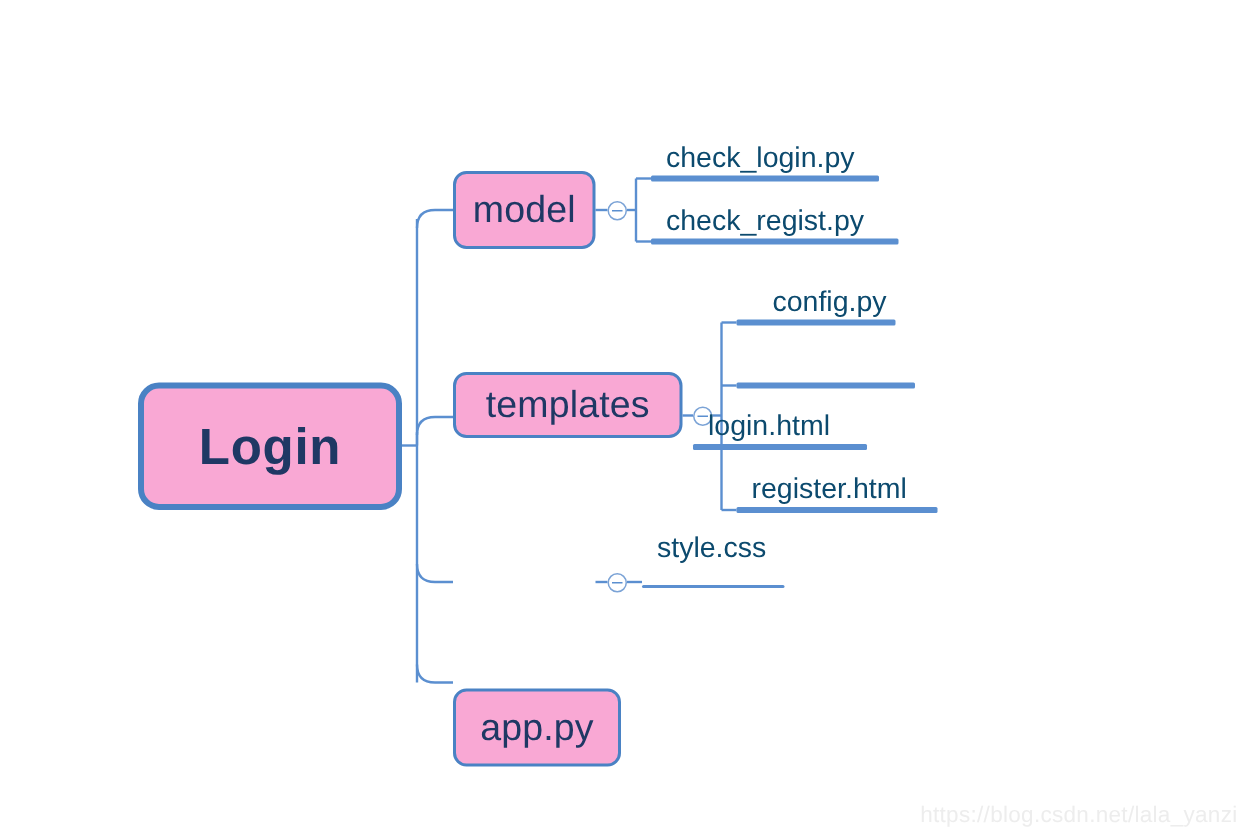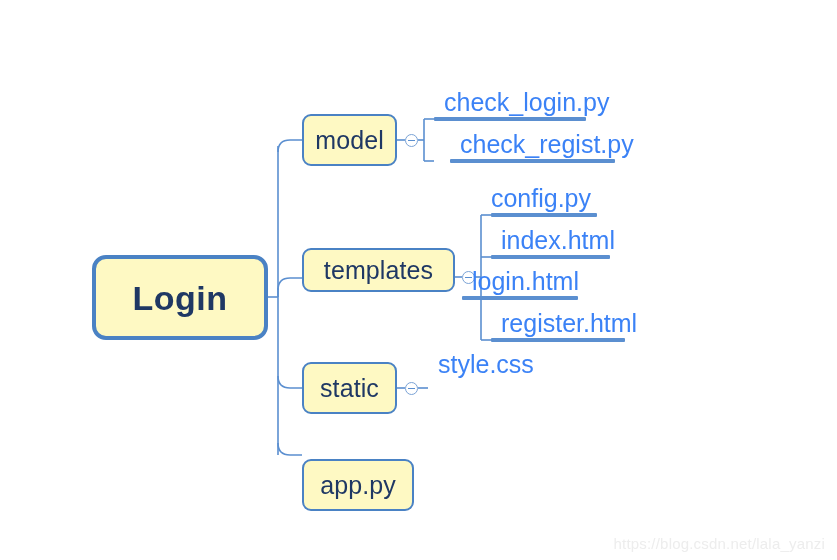--- a/index.html
+++ b/index.html
@@ -23,21 +23,21 @@
     position: absolute;
     left: 0;
     top: 0;
     width: 837px;
     height: 560px;
     pointer-events: none;
   }
   .node {
     position: absolute;
     box-sizing: border-box;
-    background: #fef9c3;
+    background: #f9a8d4;
     border: 2px solid #4a82c4;
     border-radius: 9px;
     color: #1f3864;
     display: flex;
     align-items: center;
     justify-content: center;
     font-family: "Liberation Sans", sans-serif;
     font-size: 25px;
     line-height: 1;
     letter-spacing: 0.1px;
@@ -53,23 +53,23 @@
   .leaf {
     position: absolute;
     box-sizing: border-box;
     display: flex;
     flex-direction: column;
     justify-content: flex-end;
     align-items: flex-start;
     white-space: nowrap;
   }
   .leaf-text {
-    color: #3b82f6;
+    color: #0c4a6e;
     font-family: "Liberation Sans", sans-serif;
-    font-size: 25px;
+    font-size: 19px;
     line-height: 1.12;
     padding: 0 6px 1px 10px;
   }
   .leaf-rule {
     height: 4px;
     background: #5b8fd0;
     border-radius: 1px;
     width: 100%;
   }
   .marker {
@@ -145,50 +145,46 @@
 
   <div class="node" style="left:302px; top:114px; width:95px; height:52px;">
     <span>model</span>
   </div>
   <div class="marker" style="left:405px; top:134px;"></div>
 
   <div class="leaf" style="left:434px; top:84px; width:152px; height:37px;">
     <span class="leaf-text">check_login.py</span>
     <span class="leaf-rule"></span>
   </div>
-  <div class="leaf" style="left:450px; top:126px; width:165px; height:37px;justify-content:flex-end;">
+  <div class="leaf" style="left:434px; top:126px; width:165px; height:37px;justify-content:flex-end;">
     <span class="leaf-text">check_regist.py</span>
     <span class="leaf-rule"></span>
   </div>
 
   <div class="node" style="left:302px; top:248px; width:153px; height:44px;">
     <span>templates</span>
   </div>
   <div class="marker" style="left:462px; top:271px;"></div>
 
   <div class="leaf" style="left:491px; top:180px; width:106px; height:37px;align-items:flex-end;">
     <span class="leaf-text">config.py</span>
     <span class="leaf-rule"></span>
   </div>
   <div class="leaf" style="left:491px; top:222px; width:119px; height:37px;">
-    <span class="leaf-text">index.html</span>
     <span class="leaf-rule"></span>
   </div>
   <div class="leaf" style="left:462px; top:263px; width:116px; height:37px;">
     <span class="leaf-text">login.html</span>
     <span class="leaf-rule"></span>
   </div>
   <div class="leaf" style="left:491px; top:305px; width:134px; height:37px;">
     <span class="leaf-text">register.html</span>
     <span class="leaf-rule"></span>
   </div>
 
-  <div class="node" style="left:302px; top:362px; width:95px; height:52px;">
-    <span>static</span>
-  </div>
   <div class="marker" style="left:405px; top:382px;"></div>
 
   <div class="leaf" style="left:428px; top:355px; width:95px; height:37px;gap:13px;">
     <span class="leaf-text">style.css</span>
     <span class="leaf-rule"></span>
   </div>
 
   <div class="node" style="left:302px; top:429px; width:112px; height:52px;margin-top:30px;">
     <span>app.py</span>
   </div>

